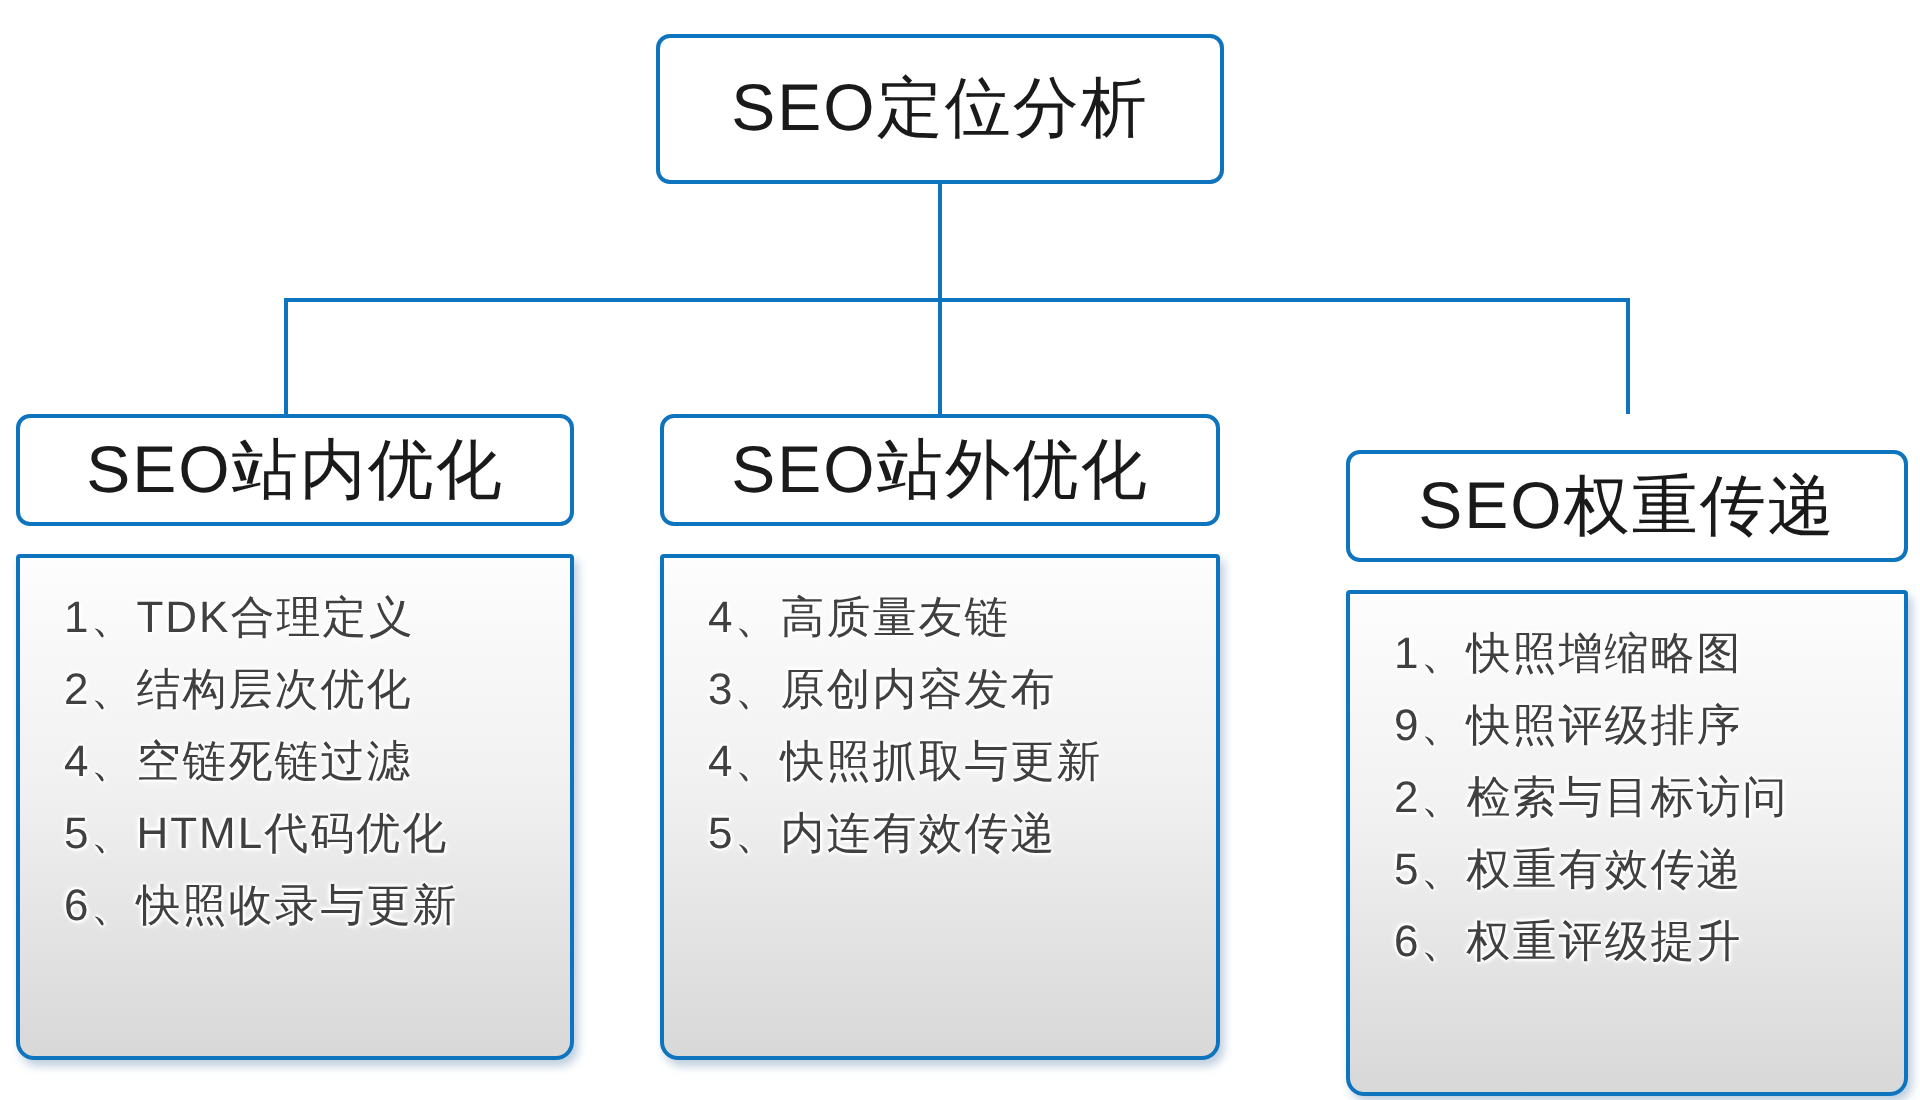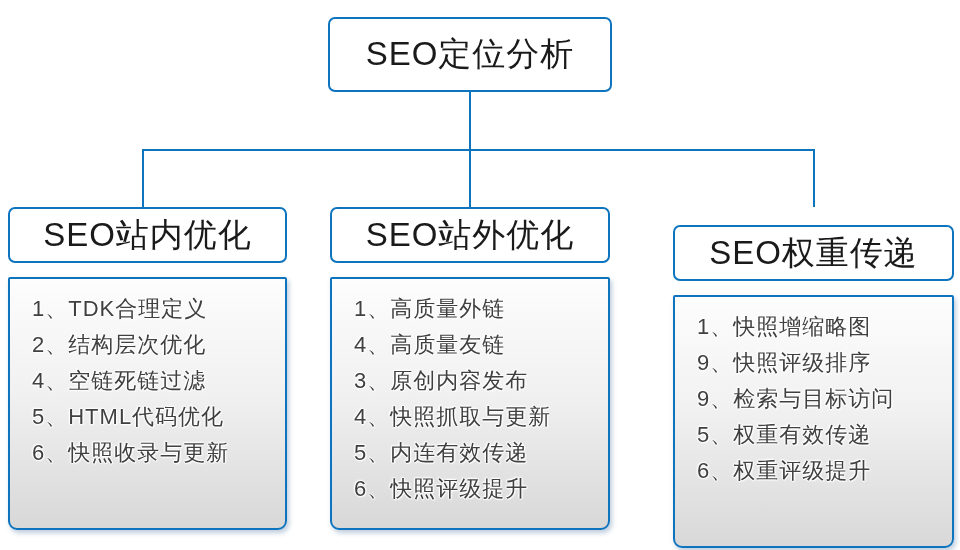--- a/index.html
+++ b/index.html
@@ -90,35 +90,33 @@
       <div class="list-item">5、HTML代码优化</div>
       <div class="list-item">6、快照收录与更新</div>
     </div>
   </div>
 
   <div class="branch b1">
     <div class="node-box branch-header">
       <span>SEO站外优化</span>
     </div>
     <div class="branch-list">
-      <div class="list-item">1、高质量外链</div>
       <div class="list-item">4、高质量友链</div>
       <div class="list-item">3、原创内容发布</div>
       <div class="list-item">4、快照抓取与更新</div>
       <div class="list-item">5、内连有效传递</div>
-      <div class="list-item">6、快照评级提升</div>
     </div>
   </div>
 
   <div class="branch b2">
     <div class="node-box branch-header">
       <span>SEO权重传递</span>
     </div>
     <div class="branch-list">
       <div class="list-item">1、快照增缩略图</div>
       <div class="list-item">9、快照评级排序</div>
-      <div class="list-item">9、检索与目标访问</div>
+      <div class="list-item">2、检索与目标访问</div>
       <div class="list-item">5、权重有效传递</div>
       <div class="list-item">6、权重评级提升</div>
     </div>
   </div>
 
 </div>
 
 </body></html>

